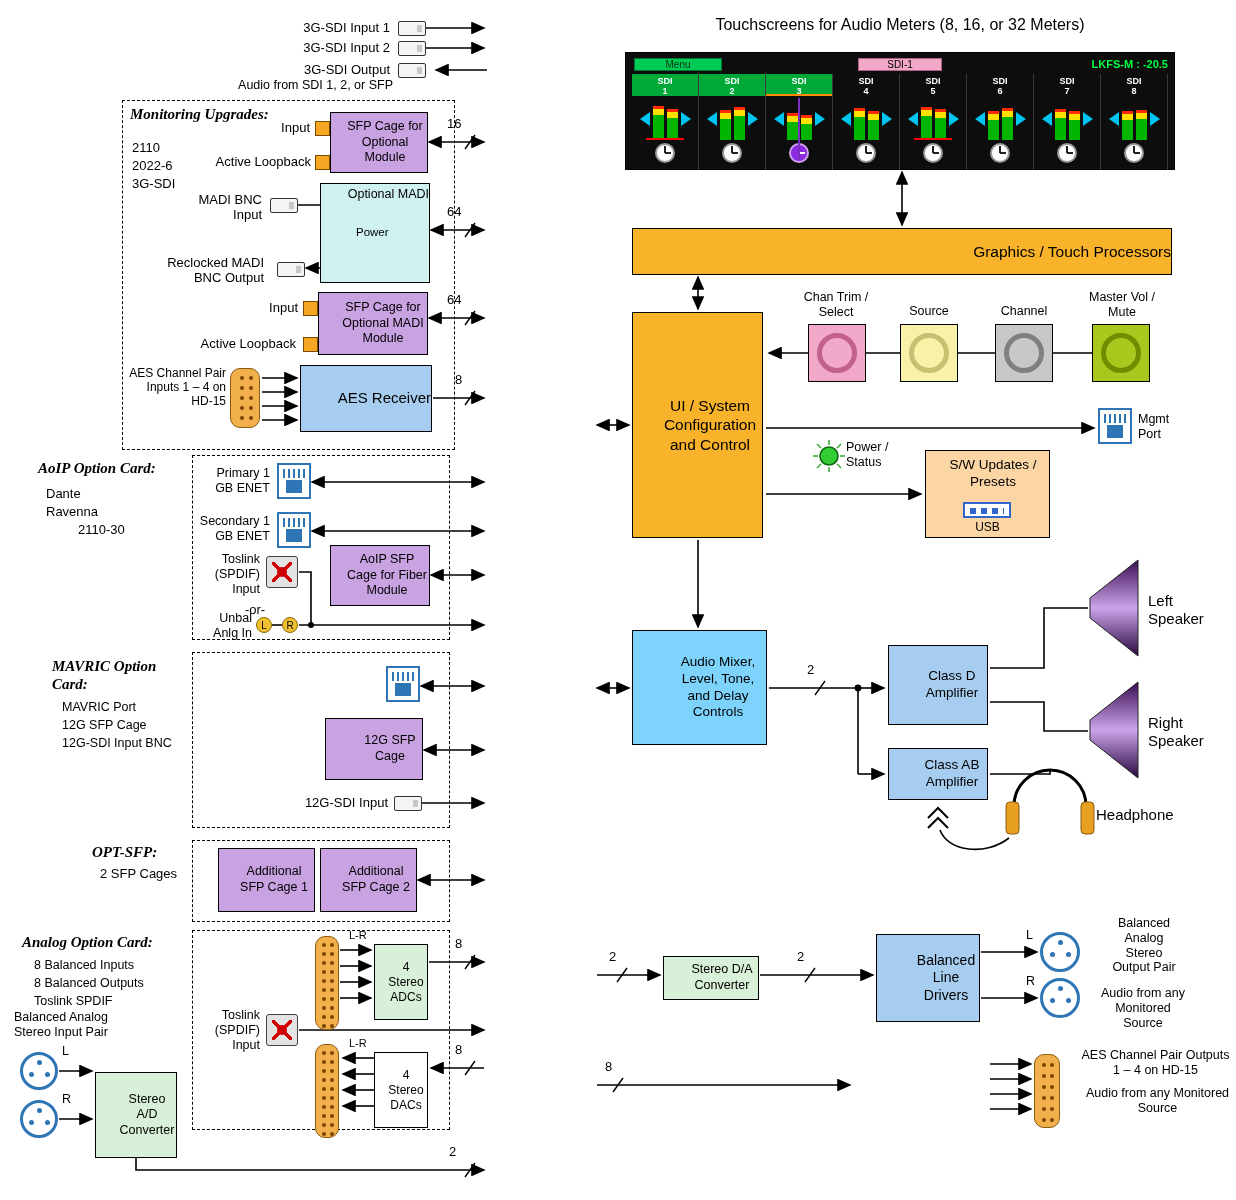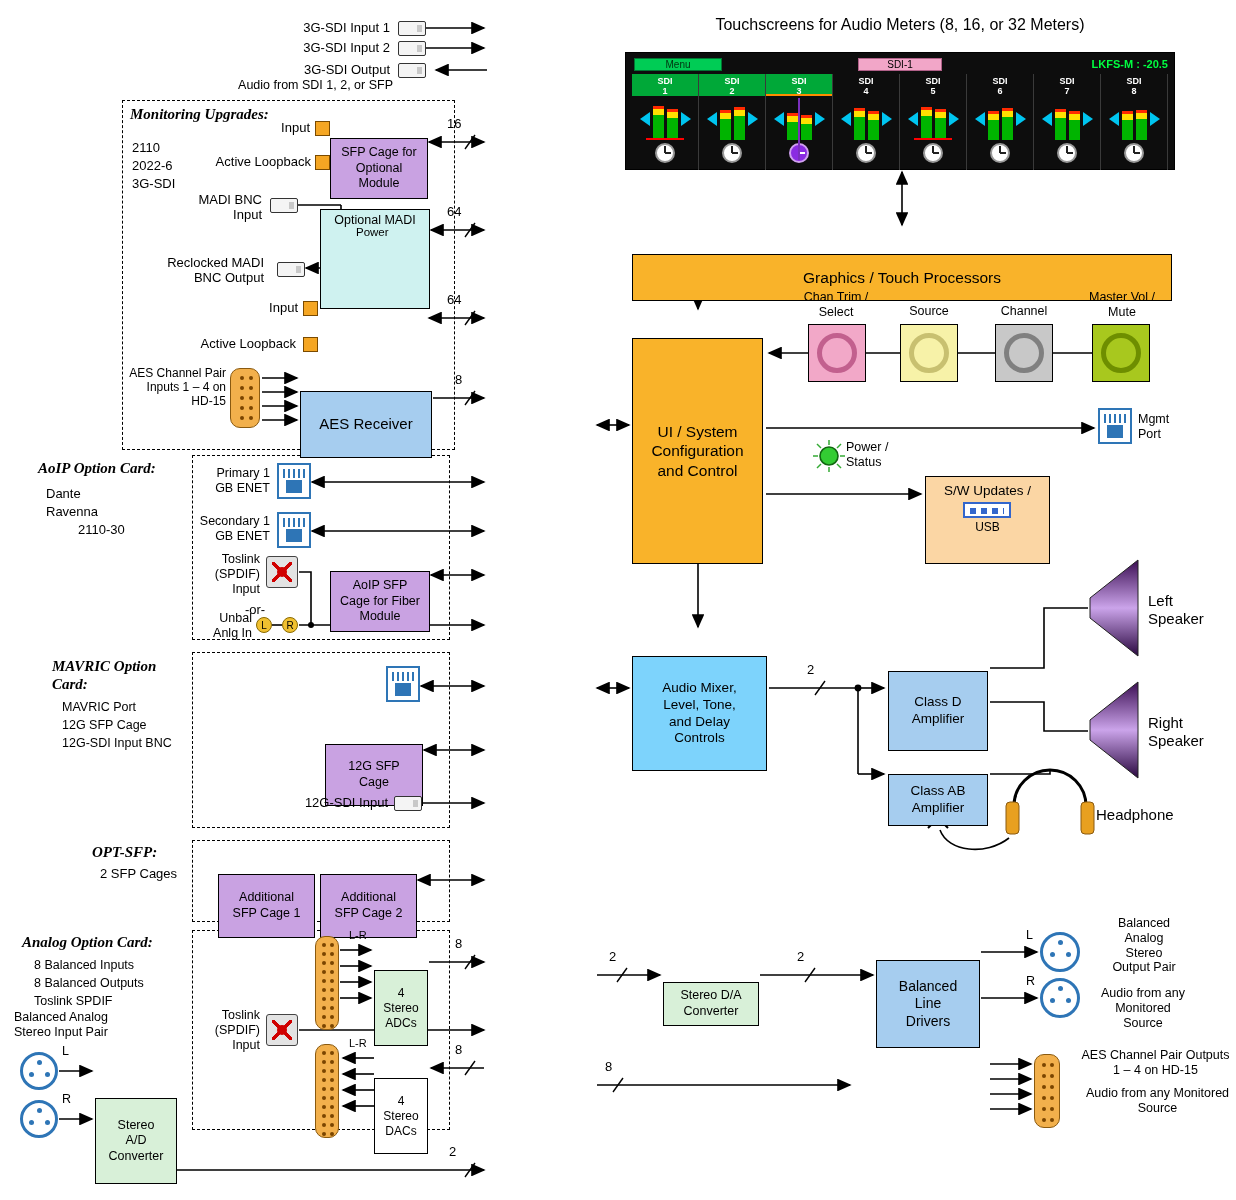--- a/index.html
+++ b/index.html
@@ -3,21 +3,21 @@
 <meta charset="utf-8">
 <style>
   html,body{margin:0;padding:0;background:#fff;}
   .stage{position:relative;width:1236px;height:1200px;background:#fff;
          font-family:"Liberation Sans",sans-serif;color:#000;overflow:hidden;}
   svg.overlay{position:absolute;left:0;top:0;z-index:1;}
   .lbl{position:absolute;box-sizing:border-box;font-size:13px;line-height:1.18;z-index:3;}
   .r{text-align:right;} .c{text-align:center;}
   .it{font-style:italic;font-weight:bold;font-size:15px;font-family:Liberation Serif, serif;}
   .bx{position:absolute;box-sizing:border-box;border:1.5px solid #000;display:flex;
-      align-items:center;justify-content:center;text-align:center;z-index:2;line-height:1.25;margin-top:26px;}
+      align-items:center;justify-content:flex-end;text-align:center;z-index:2;line-height:1.25;}
   .dash{position:absolute;box-sizing:border-box;border:1.5px dashed #000;z-index:1;}
   .purple{background:#C9A2E2;} .blue{background:#A6CDEF;} .cyanbox{background:#CFF2F0;}
   .lgreen{background:#D8F0D8;} .orangebox{background:#F9B32A;} .peach{background:#FBD6A4;}
   .green{background:#7dd3fc;} .yellow{background:#FFFFB0;} .white{background:#fff;}
   .bus{position:absolute;font-size:13px;z-index:3;}
   .plug{position:absolute;width:26px;height:13px;background:#F4F4F4;border:1.3px solid #333;
         border-radius:2px;z-index:2;}
   .plug::after{content:"";position:absolute;right:3px;top:3px;bottom:3px;width:5px;background:#C8C8C8;}
   .osq{position:absolute;width:13px;height:13px;background:#F5A623;border:1px solid #7a4a00;z-index:2;}
   .rj45{position:absolute;background:#fff;border:2px solid #2E75B6;box-sizing:border-box;z-index:2;}
@@ -250,20 +250,23 @@
 <div class="bx cyanbox" style="left:320px;top:183px;width:110px;height:100px;align-items:flex-start;font-size:12.5px;">
   <span style="margin-top:3px;">Optional MADI</span>
 </div>
 <div class="lbl" style="left:356px;top:226px;width:46px;font-size:11.5px;">Power</div>
 <div class="plug" style="left:270px;top:198px;"></div>
 <div class="lbl r" style="left:176px;top:192px;width:86px;">MADI BNC Input</div>
 <div class="plug" style="left:277px;top:262px;"></div>
 <div class="lbl r" style="left:158px;top:255px;width:106px;">Reclocked MADI BNC Output</div>
 <div class="bus" style="left:447px;top:204px;">64</div>
 
+<div class="bx purple" style="left:318px;top:292px;width:110px;height:63px;font-size:12.5px;">
+  <span style="width:88px;">SFP Cage for Optional MADI Module</span>
+</div>
 <div class="osq" style="left:303px;top:301px;"></div>
 <div class="lbl r" style="left:240px;top:300px;width:58px;">Input</div>
 <div class="osq" style="left:303px;top:337px;"></div>
 <div class="lbl r" style="left:194px;top:336px;width:102px;">Active Loopback</div>
 <div class="bus" style="left:447px;top:292px;">64</div>
 
 <div class="bx blue" style="left:300px;top:365px;width:132px;height:67px;font-size:15px;">
   <span>AES Receiver</span>
 </div>
 <div class="hd15 hd15a" style="left:230px;top:368px;width:30px;height:60px;"></div>

